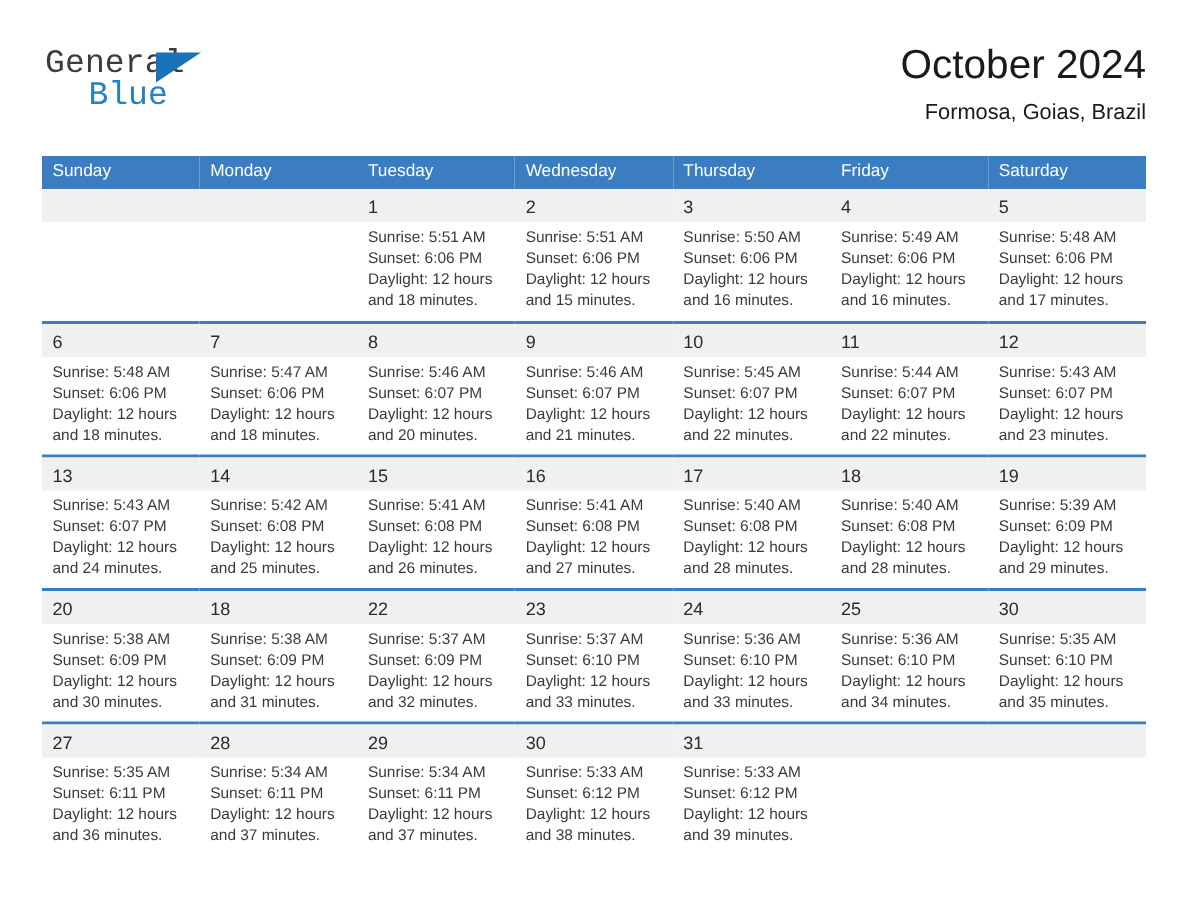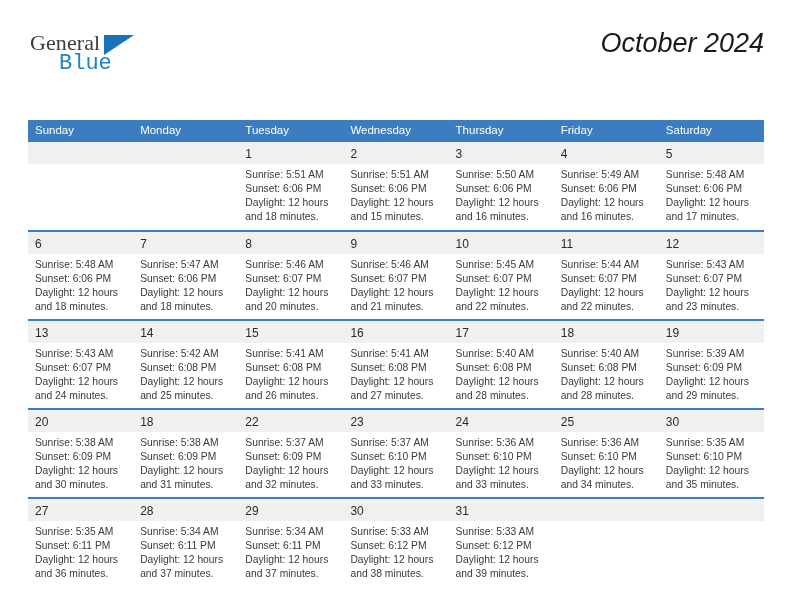--- a/index.html
+++ b/index.html
@@ -34,21 +34,21 @@
     width: 220px;
     height: 62px;
   }
   .brand-general {
     position: absolute;
     left: 2px;
     top: 4px;
     font-size: 22px;
     letter-spacing: 0.1px;
     color: #3c3c3c;
-    font-family: Liberation Serif, serif;
+    font-family: Liberation Mono, monospace;
     line-height: 1;
   }
   .brand-tri {
     position: absolute;
     left: 76px;
     top: 7px;
     width: 0;
     height: 0;
     border-left: 30px solid #1a72b8;
     border-bottom: 20px solid transparent;
@@ -61,21 +61,20 @@
     color: #2282c5;
     font-family: Liberation Mono, monospace;
     line-height: 1;
   }
 
   .titleblock {
     position: absolute;
     right: 0;
     top: 0;
     text-align: right;
-    font-style: italic;
   }
   .cal-title {
     font-size: 27px;
     color: #1a1a1a;
     line-height: 1.15;
     font-weight: normal;
     margin: 0;
     white-space: nowrap;
   }
   .cal-subtitle {
@@ -83,21 +82,21 @@
     color: #1a1a1a;
     line-height: 1.2;
     margin: 8px 0 0 0;
     white-space: nowrap;
   }
 
   
   .cal {
     position: absolute;
     left: 28px;
-    top: 120px;
+    top: 104px;
     width: 736px;
     border-collapse: collapse;
     table-layout: fixed;
   }
   .cal th {
     background: #3b7dc0;
     color: #ffffff;
     font-weight: normal;
     font-size: 11.5px;
     text-align: left;
@@ -144,20 +143,21 @@
   <div class="masthead">
 
     <div class="brand">
       <span class="brand-general">General</span>
       <span class="brand-tri"></span>
       <span class="brand-blue">Blue</span>
     </div>
 
     <div class="titleblock">
       <h1 class="cal-title">October 2024</h1>
+      <p class="cal-subtitle">Formosa, Goias, Brazil</p>
     </div>
 
   </div>
 
   <table class="cal">
     <thead>
       <tr id="hdr-row">
           <th>Sunday</th>
           <th>Monday</th>
           <th>Tuesday</th>

